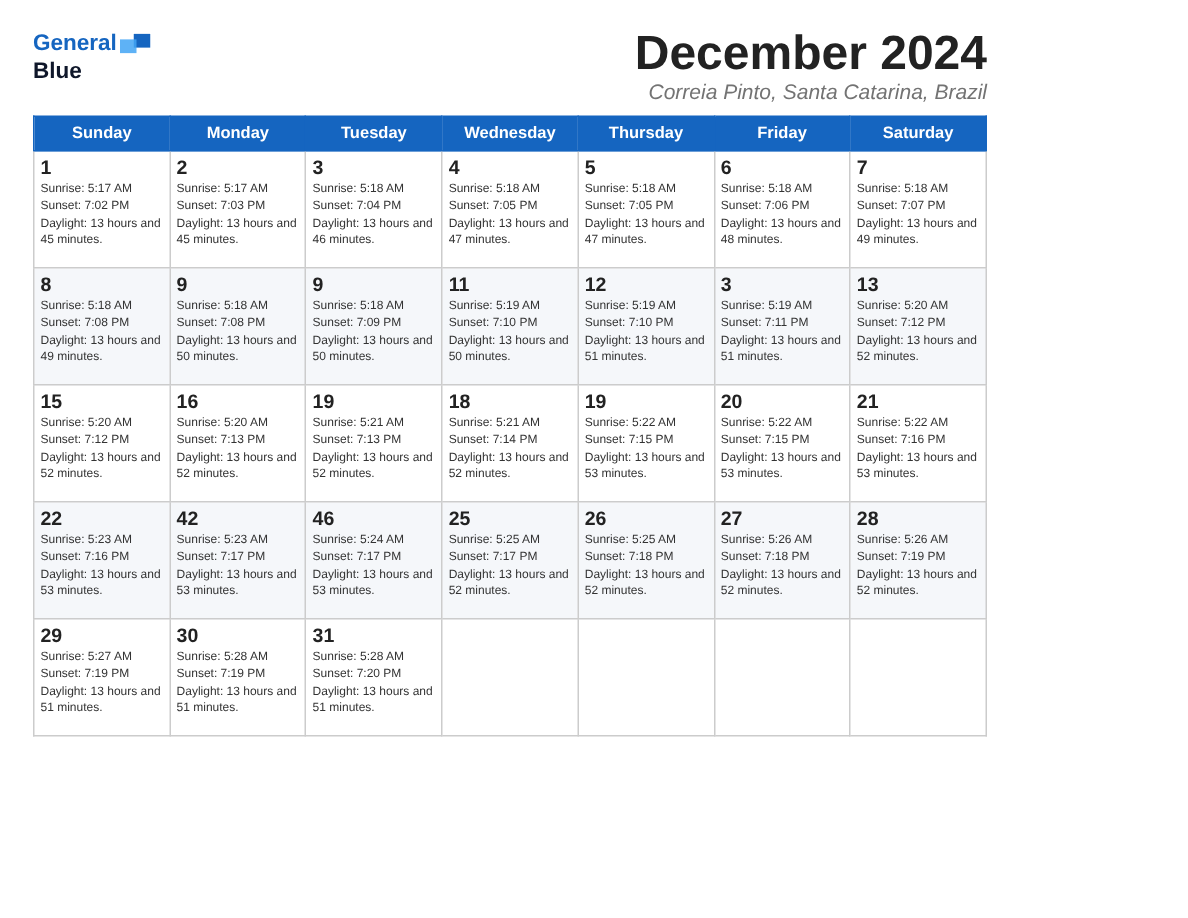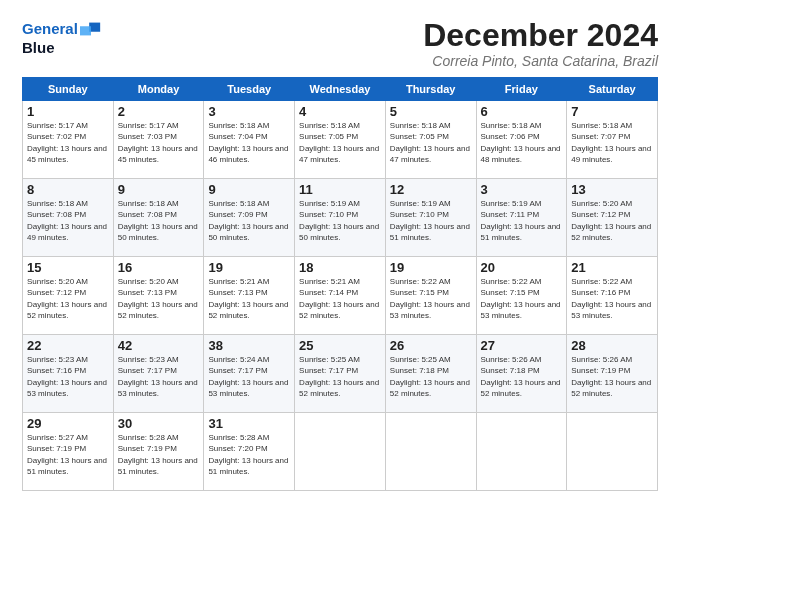--- a/index.html
+++ b/index.html
@@ -160,21 +160,21 @@
           <td><span class="day-num">16</span><span class="cell-text">Sunrise: 5:20 AM<br>Sunset: 7:13 PM<br>Daylight: 13 hours and 52 minutes.</span></td>
           <td><span class="day-num">19</span><span class="cell-text">Sunrise: 5:21 AM<br>Sunset: 7:13 PM<br>Daylight: 13 hours and 52 minutes.</span></td>
           <td><span class="day-num">18</span><span class="cell-text">Sunrise: 5:21 AM<br>Sunset: 7:14 PM<br>Daylight: 13 hours and 52 minutes.</span></td>
           <td><span class="day-num">19</span><span class="cell-text">Sunrise: 5:22 AM<br>Sunset: 7:15 PM<br>Daylight: 13 hours and 53 minutes.</span></td>
           <td><span class="day-num">20</span><span class="cell-text">Sunrise: 5:22 AM<br>Sunset: 7:15 PM<br>Daylight: 13 hours and 53 minutes.</span></td>
           <td><span class="day-num">21</span><span class="cell-text">Sunrise: 5:22 AM<br>Sunset: 7:16 PM<br>Daylight: 13 hours and 53 minutes.</span></td>
         </tr>
         <tr>
           <td><span class="day-num">22</span><span class="cell-text">Sunrise: 5:23 AM<br>Sunset: 7:16 PM<br>Daylight: 13 hours and 53 minutes.</span></td>
           <td><span class="day-num">42</span><span class="cell-text">Sunrise: 5:23 AM<br>Sunset: 7:17 PM<br>Daylight: 13 hours and 53 minutes.</span></td>
-          <td><span class="day-num">38</span><span class="cell-text">Sunrise: 5:24 AM<br>Sunset: 7:17 PM<br>Daylight: 13 hours and 53 minutes.</span></td>
+          <td><span class="day-num">46</span><span class="cell-text">Sunrise: 5:24 AM<br>Sunset: 7:17 PM<br>Daylight: 13 hours and 53 minutes.</span></td>
           <td><span class="day-num">25</span><span class="cell-text">Sunrise: 5:25 AM<br>Sunset: 7:17 PM<br>Daylight: 13 hours and 52 minutes.</span></td>
           <td><span class="day-num">26</span><span class="cell-text">Sunrise: 5:25 AM<br>Sunset: 7:18 PM<br>Daylight: 13 hours and 52 minutes.</span></td>
           <td><span class="day-num">27</span><span class="cell-text">Sunrise: 5:26 AM<br>Sunset: 7:18 PM<br>Daylight: 13 hours and 52 minutes.</span></td>
           <td><span class="day-num">28</span><span class="cell-text">Sunrise: 5:26 AM<br>Sunset: 7:19 PM<br>Daylight: 13 hours and 52 minutes.</span></td>
         </tr>
         <tr>
           <td><span class="day-num">29</span><span class="cell-text">Sunrise: 5:27 AM<br>Sunset: 7:19 PM<br>Daylight: 13 hours and 51 minutes.</span></td>
           <td><span class="day-num">30</span><span class="cell-text">Sunrise: 5:28 AM<br>Sunset: 7:19 PM<br>Daylight: 13 hours and 51 minutes.</span></td>
           <td><span class="day-num">31</span><span class="cell-text">Sunrise: 5:28 AM<br>Sunset: 7:20 PM<br>Daylight: 13 hours and 51 minutes.</span></td>
           <td class="empty-cell"></td>

